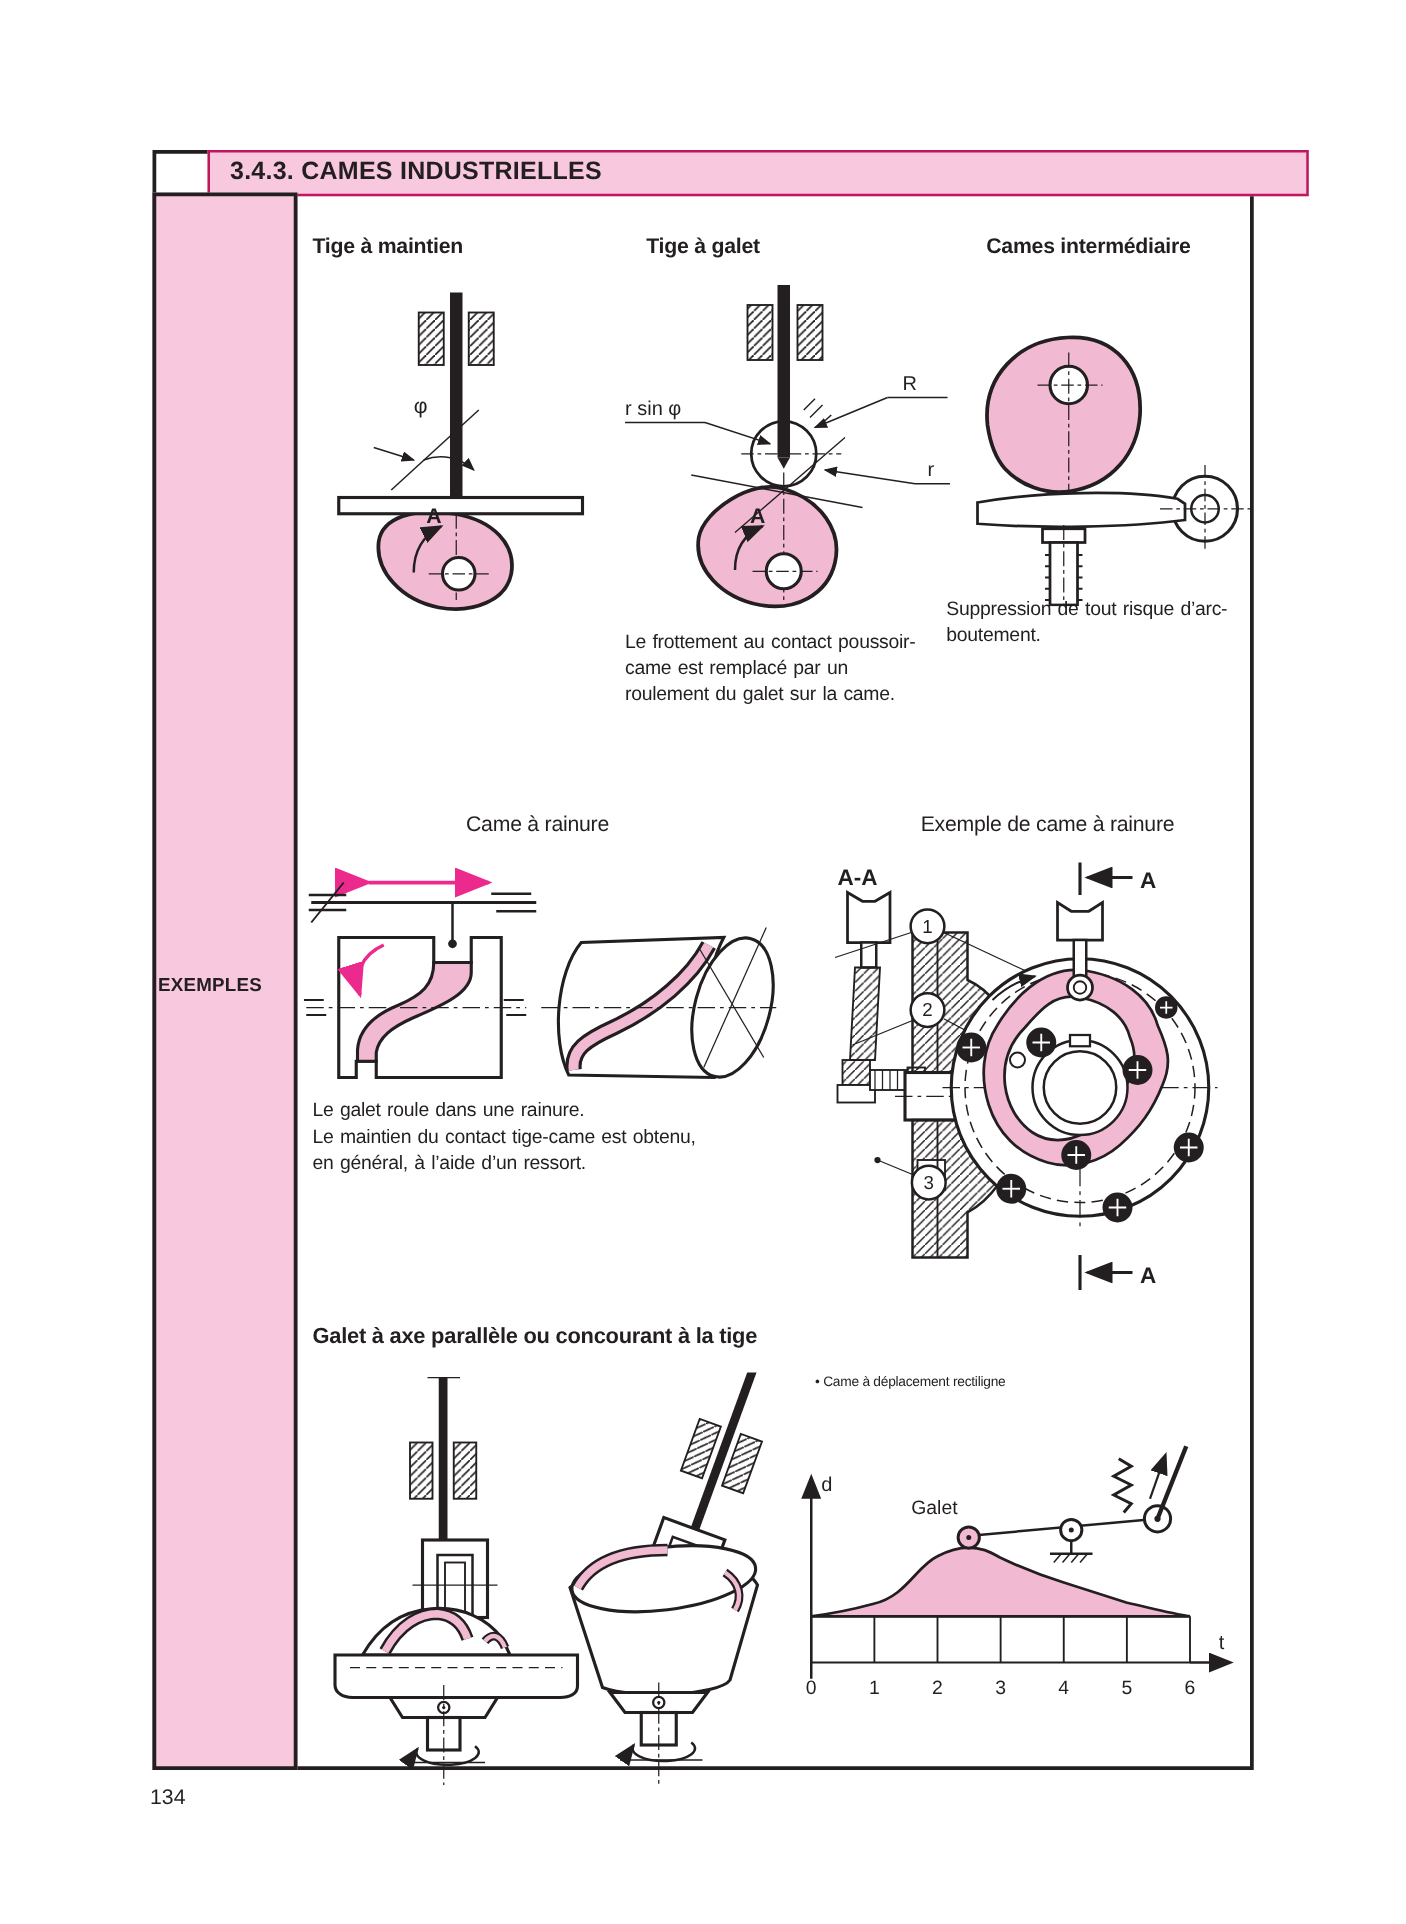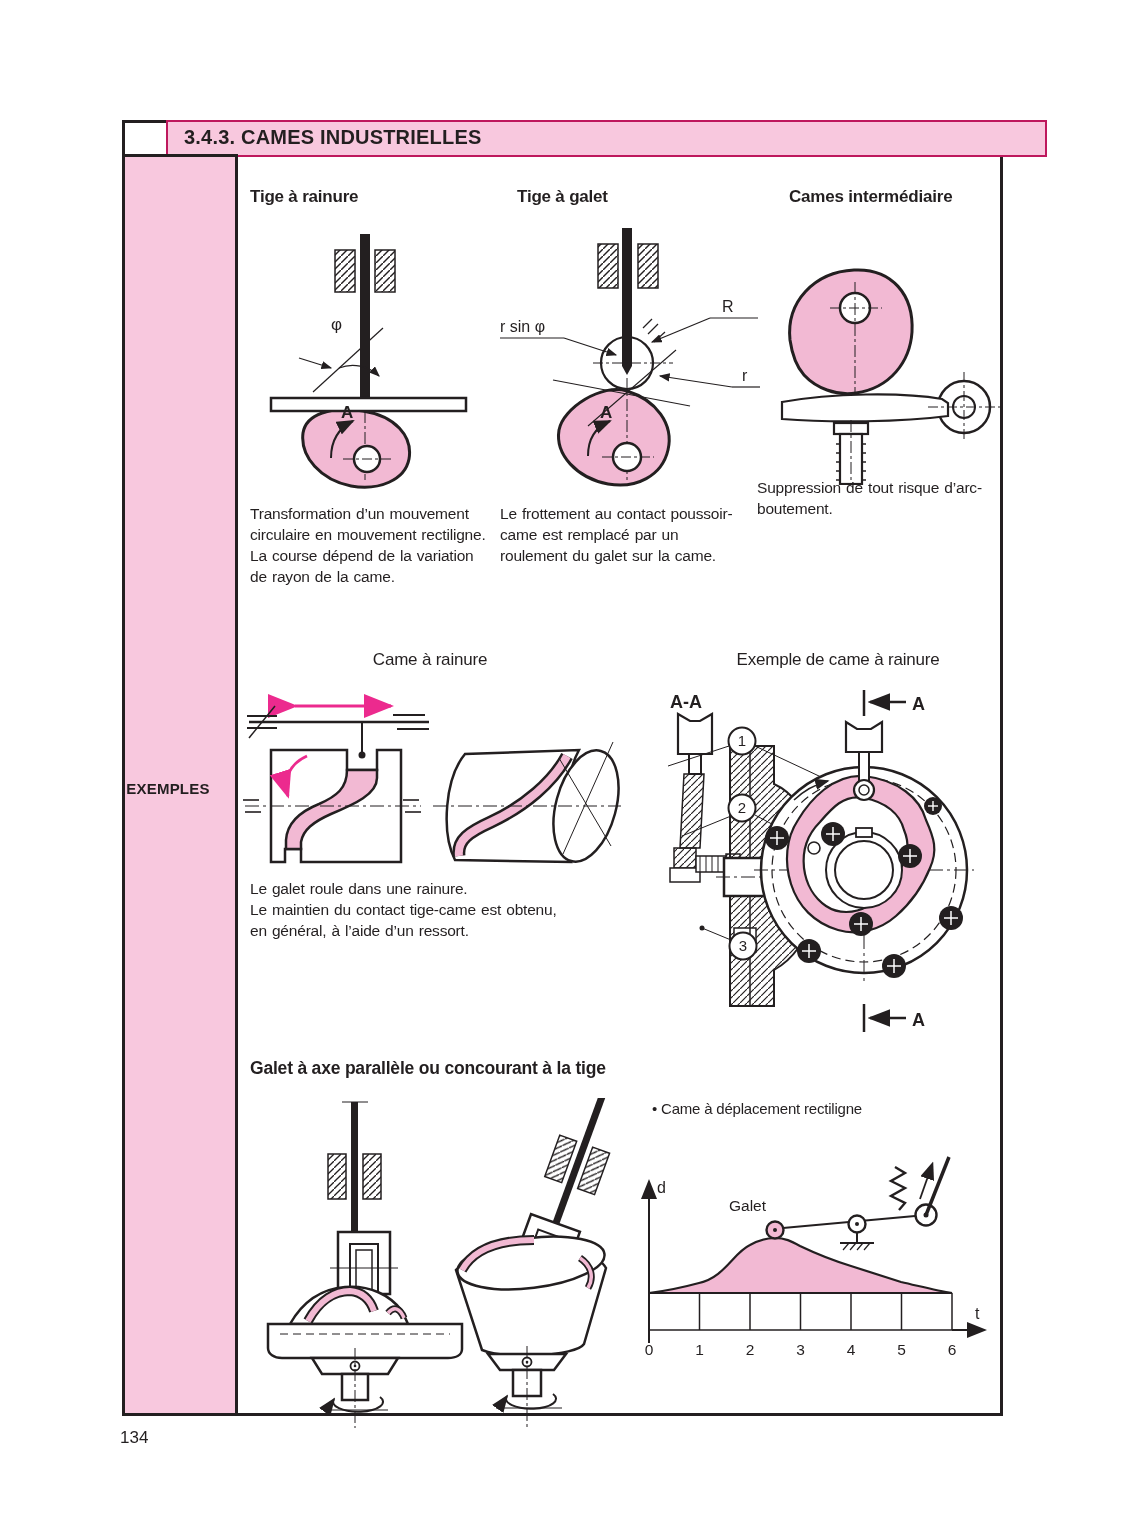--- a/index.html
+++ b/index.html
@@ -8,37 +8,37 @@
   .abs{position:absolute;}
   .frame{left:122px;top:120px;width:881px;height:1296px;border:3px solid #231f20;box-sizing:border-box;background:#fff;}
   .headerbar{left:122px;top:120px;width:881px;height:37px;border:2px solid #be185d;box-sizing:border-box;
              background:#f8c8de;font-weight:bold;font-size:20px;line-height:31px;padding-left:16px;letter-spacing:0.2px;margin-left:44px;}
   .sidebar{left:122px;top:154px;width:116px;height:1262px;border:3px solid #231f20;box-sizing:border-box;background:#f8c8de;}
   .sidebar-label{left:122px;top:780px;width:92px;text-align:center;font-weight:bold;font-size:15px;letter-spacing:0.2px;}
   .coltitle{font-weight:bold;font-size:17px;letter-spacing:-0.2px;}
   .caption{font-size:15.5px;line-height:1.36;letter-spacing:-0.2px;white-space:pre-line;word-spacing:1px;}
   .secheading{font-weight:normal;font-size:17px;letter-spacing:-0.2px;text-align:center;}
   .boldheading{font-weight:bold;font-size:17.5px;letter-spacing:-0.2px;}
-  .bullet{font-size:15px;letter-spacing:-0.2px;}
+  .bullet{font-size:11px;letter-spacing:-0.2px;}
   .pagenum{font-size:17px;}
   svg text{font-family:"Liberation Sans",sans-serif;fill:#231f20;}
 </style>
 </head>
 <body>
 
 <div class="page">
 
   <div class="abs frame"></div>
   <div class="abs headerbar">
     <span>3.4.3. CAMES INDUSTRIELLES</span>
   </div>
   <div class="abs sidebar"></div>
   <div class="abs sidebar-label">EXEMPLES</div>
 
-  <div class="abs coltitle" style="left:250px;top:187px">Tige à rainure</div>
+  <div class="abs coltitle" style="left:250px;top:187px">Tige à maintien</div>
   <div class="abs coltitle" style="left:517px;top:187px">Tige à galet</div>
   <div class="abs coltitle" style="left:789px;top:187px">Cames intermédiaire</div>
 
   <svg class="abs" style="left:243px;top:228px" width="255" height="262" viewBox="0 0 255 262">
     <defs>
       <pattern id="h1" width="7" height="7" patternUnits="userSpaceOnUse">
           <path d="M0,7 L7,0" stroke="#231f20" stroke-width="1.4"></path>
         </pattern>
       <marker id="m1" markerWidth="9" markerHeight="7" refX="8" refY="3.5" orient="auto">
           <path d="M0,0L9,3.5L0,7Z" fill="#231f20"></path>
@@ -117,22 +117,20 @@
         <line x1="84" y1="240" x2="88" y2="240"></line>
       <line x1="110" y1="204" x2="114" y2="204"></line>
         <line x1="110" y1="213" x2="114" y2="213"></line>
         <line x1="110" y1="222" x2="114" y2="222"></line>
         <line x1="110" y1="231" x2="114" y2="231"></line>
         <line x1="110" y1="240" x2="114" y2="240"></line>
     </g>
     <line x1="99" y1="180" x2="99" y2="245" stroke="#231f20" stroke-width="1" stroke-dasharray="12 3 3 3"></line>
   </svg>
 
-  <div class="abs caption" style="left:250px;top:503px;width:242px">Transformation d’un mouvement circulaire en mouvement rectiligne.
-La course dépend de la variation de rayon de la came.</div>
   <div class="abs caption" style="left:500px;top:503px;width:245px">Le frottement au contact poussoir-came est remplacé par un roulement du galet sur la came.</div>
   <div class="abs caption" style="left:757px;top:477px;width:242px">Suppression de tout risque d’arc-boutement.</div>
 
   <div class="abs secheading" style="left:330px;top:650px;width:200px">Came à rainure</div>
   <div class="abs secheading" style="left:718px;top:650px;width:240px">Exemple de came à rainure</div>
 
   <svg class="abs" style="left:243px;top:692px" width="380" height="205" viewBox="0 0 380 205">
     <defs>
       <marker id="m4" markerWidth="9" markerHeight="7" refX="8" refY="3.5" orient="auto">
           <path d="M0,0L9,3.5L0,7Z" fill="#231f20"></path>

